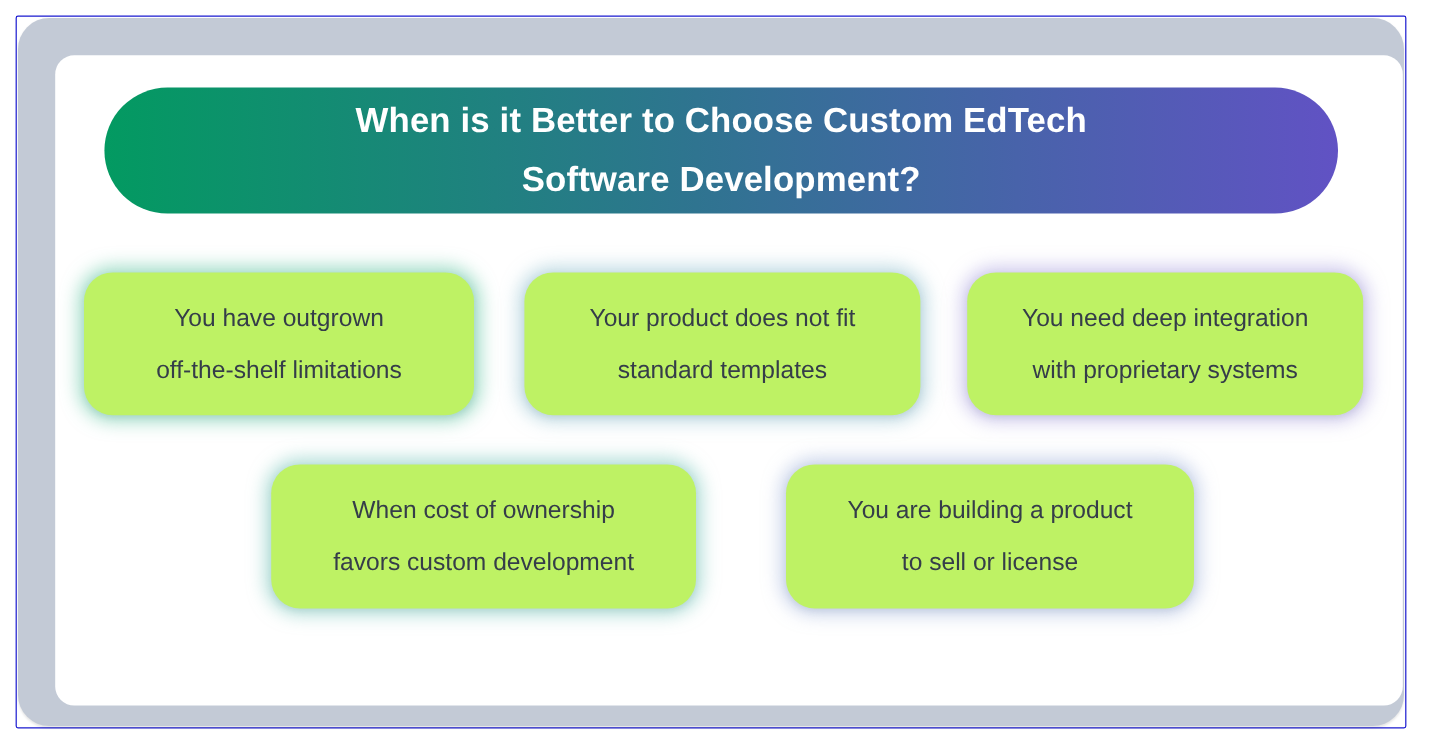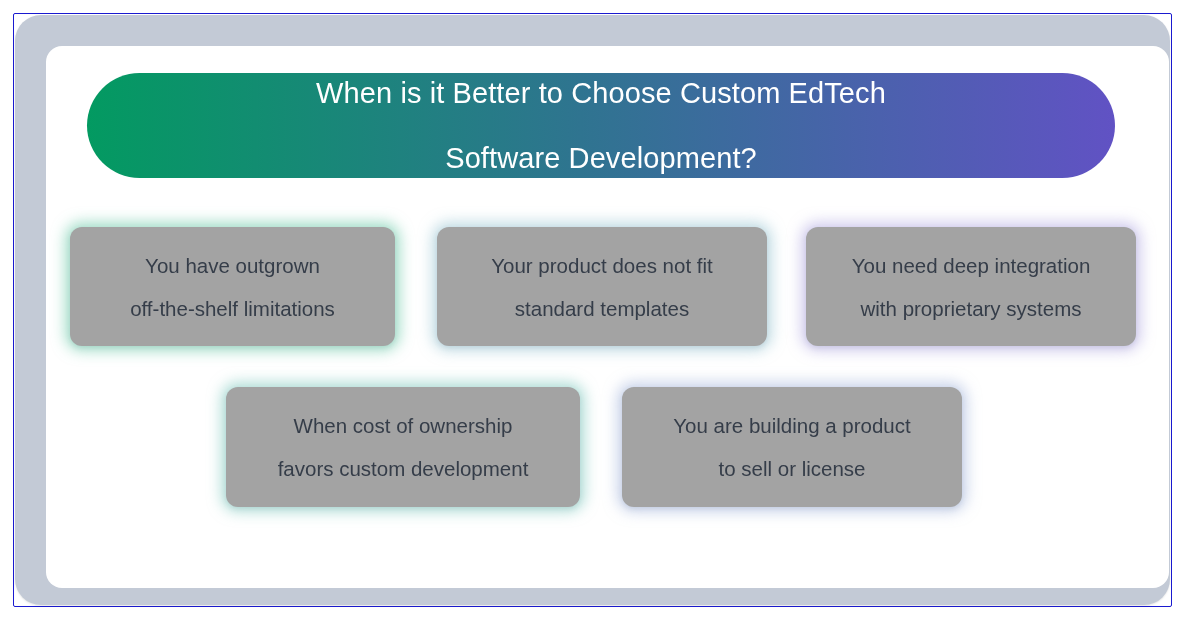--- a/index.html
+++ b/index.html
@@ -62,52 +62,52 @@
     height: 105px;
     border-radius: 53px;
     background: linear-gradient(90deg, #039a61 0%, #2f7490 48%, #6152c4 100%);
     display: flex;
     align-items: center;
     justify-content: center;
   }
   .header-title {
     color: #ffffff;
     font-size: 29px;
-    font-weight: 400;
-    line-height: 65px;
+    font-weight: 700;
+    line-height: 49px;
     text-align: center;
     letter-spacing: 0.1px;
     white-space: pre-line;
   }
 
   
   .card {
     position: absolute;
-    background: #a3a3a3;
-    border-radius: 12px;
+    background: #bef264;
+    border-radius: 24px;
     display: flex;
     align-items: center;
     justify-content: center;
     box-sizing: border-box;
   }
   .card-text {
     color: #353d49;
     font-size: 20.5px;
     line-height: 43px;
     text-align: center;
     white-space: pre-line;
     font-weight: 400;
   }
 
   
   .glow-green  { box-shadow: 0 0 14px 5px rgba(93, 197, 160, 0.55), 0 2px 5px rgba(80,100,120,0.16); }
   .glow-teal   { box-shadow: 0 0 14px 5px rgba(140, 190, 205, 0.52), 0 2px 5px rgba(80,100,120,0.16); }
   .glow-purple { box-shadow: 0 0 14px 5px rgba(168, 160, 222, 0.52), 0 2px 5px rgba(80,100,120,0.16); align-items: center; }
   .glow-green-teal { box-shadow: 0 0 14px 5px rgba(116, 196, 186, 0.55), 0 2px 5px rgba(80,100,120,0.16); }
-  .glow-blue-purple { box-shadow: 0 0 14px 5px rgba(155, 175, 216, 0.52), 0 2px 5px rgba(80,100,120,0.16); }
+  .glow-blue-purple { box-shadow: 0 0 14px 5px rgba(155, 175, 216, 0.52), 0 2px 5px rgba(80,100,120,0.16); margin-left: 33px; }
 
   
   .card-r1c1 { left: 70px;  top: 227px; width: 325px; height: 119px; }
   .card-r1c2 { left: 437px; top: 227px; width: 330px; height: 119px; }
   .card-r1c3 { left: 806px; top: 227px; width: 330px; height: 119px; }
   
   .card-r2c1 { left: 226px; top: 387px; width: 354px; height: 120px; }
   .card-r2c2 { left: 622px; top: 387px; width: 340px; height: 120px; }
 </style>
 </head>

